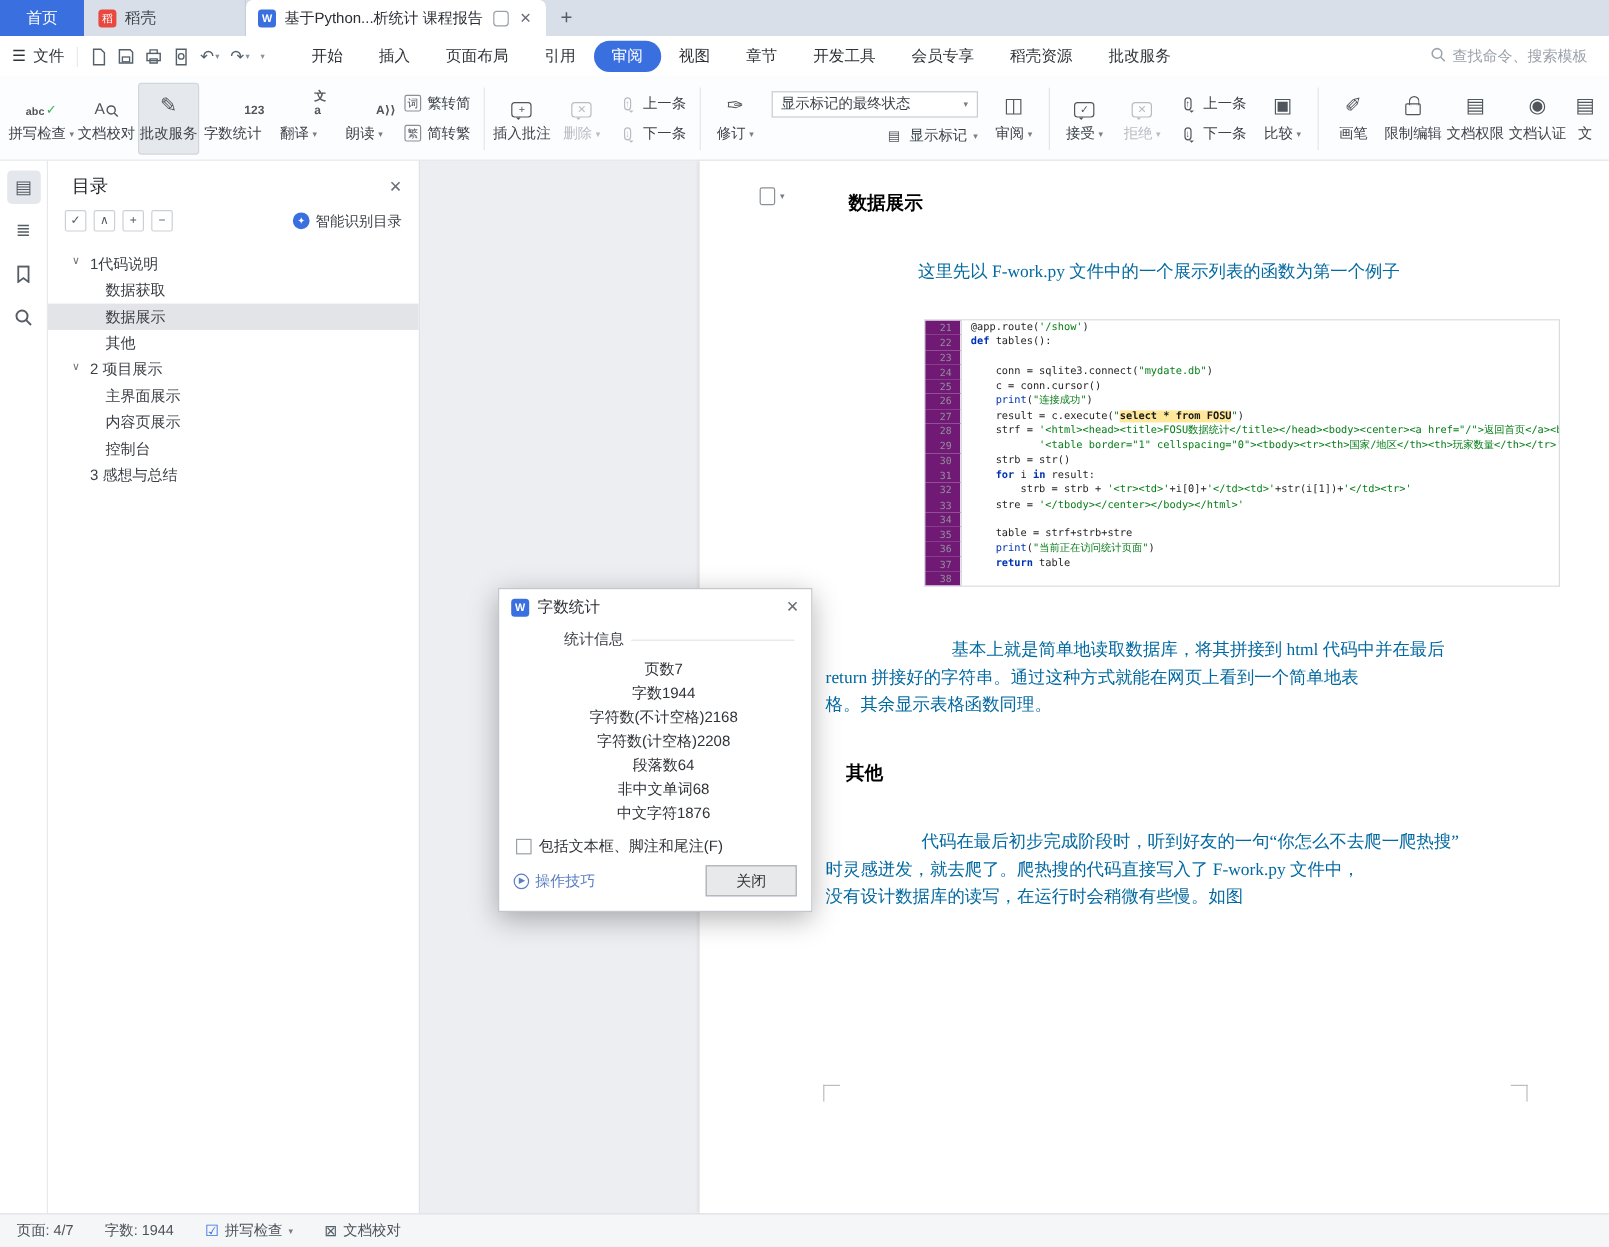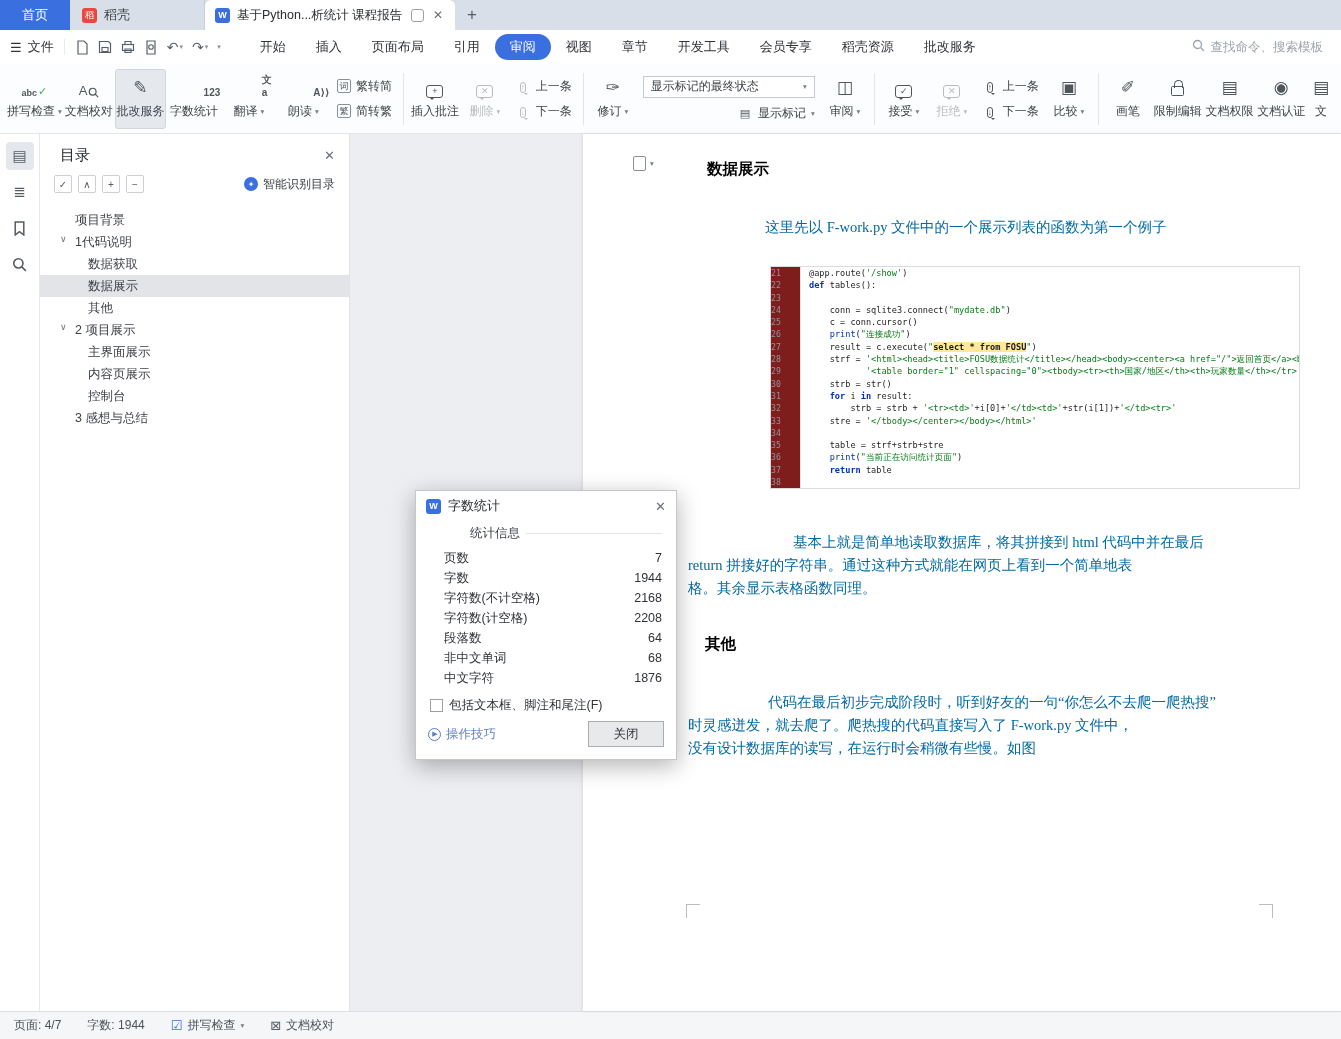--- a/index.html
+++ b/index.html
@@ -86,40 +86,40 @@
   .para { position:absolute; font-family:"Liberation Serif","DejaVu Serif",serif; font-size:14.5px; color:#0369a1; line-height:23px; white-space:nowrap; }
   #para1 { left:157px; top:82px; }
   #para1 .indent { padding-left:25px; }
   #para2 { left:105px; top:397px; }
   #para2 .indent { padding-left:105px; }
   #para3 { left:105px; top:557px; }
   #para3 .indent { padding-left:80px; }
 
   .codeblock { position:absolute; left:187px; top:132px; width:530px; border:1px solid #dadde0; background:#fff; overflow:hidden; }
   .cl { display:flex; height:12.3px; line-height:12.3px; font-family:"DejaVu Sans Mono","Liberation Mono",monospace; font-size:8.6px; }
-  .ln { width:30px; flex:none; padding-right:7px; text-align:left; background:#7f1d1d; color:#909399; border-right:1px solid #e3e4e6; font-size:8.2px; }
+  .ln { width:30px; flex:none; padding-right:7px; text-align:right; background:#701a75; color:#909399; border-right:1px solid #e3e4e6; font-size:8.2px; }
   .ct { padding-left:8px; white-space:pre; color:#1f1f1f; }
   .cd-k { color:#0033b3; font-weight:bold; }
   .cd-fn { color:#0033b3; }
   .cd-s { color:#067d17; }
   .cd-hl { background:#ffe89a; color:#1a1a1a; font-weight:bold; }
 
   .corner { position:absolute; top:770px; width:14px; height:14px; }
   .corner.l { left:103px; border-top:1px solid #b9bdc2; border-left:1px solid #b9bdc2; }
   .corner.r { left:676px; border-top:1px solid #b9bdc2; border-right:1px solid #b9bdc2; }
 
   
   .wc { position:absolute; left:415px; top:490px; width:262px; height:270px; background:#fff; border:1px solid #c3c7cc; box-shadow:0 6px 22px rgba(0,0,0,.3); z-index:10; display:flex; flex-direction:column; }
   .wc-title { height:30px; display:flex; align-items:center; gap:7px; padding:0 10px; font-size:13px; color:#2a2e33; }
   .wc-title .x { margin-left:auto; color:#6a7077; font-size:13px; }
   .wc-body { padding:4px 14px 0 14px; }
   .legend { display:flex; align-items:center; gap:6px; font-size:12.5px; color:#3a3f45;margin-left:40px; }
   .legend .line { flex:1; height:1px; background:#e2e4e7; }
   .wc-rows { margin-top:6px; }
-  .wc-row { display:flex; justify-content:space-between; height:20px; align-items:center; font-size:12.5px; color:#2f3338; }
+  .wc-row { display:flex; justify-content:center; height:20px; align-items:center; font-size:12.5px; color:#2f3338; }
   .wc-lab { padding-left:14px; }
   .wc-check { display:flex; align-items:center; gap:6px; margin-top:9px; font-size:12.5px; color:#2f3338; }
   .cbx { width:13px; height:13px; border:1px solid #9aa0a6; background:#fff; flex:none; }
   .wc-foot { margin-top:auto; display:flex; align-items:center; justify-content:space-between; padding:0 12px 12px 12px; }
   .tips { display:flex; align-items:center; gap:5px; font-size:12.5px; color:#5a7fc0; }
   .playic { width:13px; height:13px; border-radius:50%; border:1.2px solid #5a7fc0; font-size:7px; display:flex; align-items:center; justify-content:center; padding-left:1px; }
   .btn-close { width:76px; height:26px; background:#e8e9ea; border:1px solid #a7adb3; font-size:12.5px; color:#2f3338; display:flex; align-items:center; justify-content:center; }
 
   
   .statusbar { height:28px; background:#f4f6f8; border-top:1px solid #dcdfe3; display:flex; align-items:center; gap:26px; padding:0 14px; font-size:12px; color:#4c5258; }
@@ -421,23 +421,20 @@
       <span class="sq">∧</span>
       <span class="sq">+</span>
       <span class="sq">−</span>
       <span class="smart">
         <span class="dot">✦</span>
         <span>智能识别目录</span>
       </span>
     </div>
     <div class="toc">
         <div class="toc-row ind1">
-          <span>项目背景</span>
-        </div>
-        <div class="toc-row ind1">
           <span class="chev">∨</span>
           <span>1代码说明</span>
         </div>
         <div class="toc-row ind2">
           <span>数据获取</span>
         </div>
         <div class="toc-row ind2 sel">
           <span>数据展示</span>
         </div>
         <div class="toc-row ind2">

